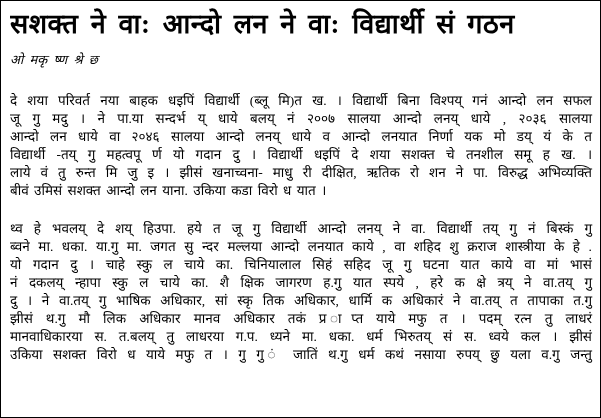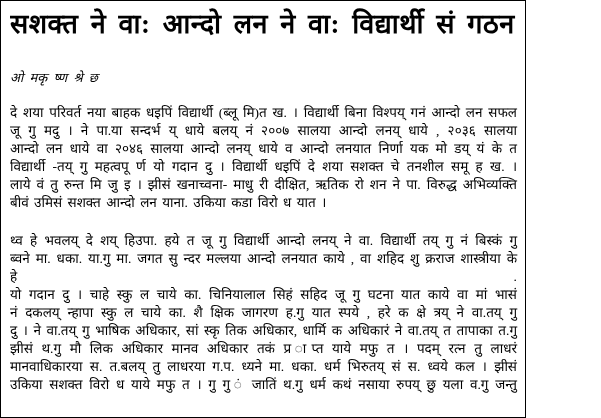--- a/index.html
+++ b/index.html
@@ -1,35 +1,35 @@
 <!DOCTYPE html>
 <html><head>
 <meta charset="utf-8">
 <style>
   html, body { margin: 0; padding: 0; background: #fff; }
   .page {
-    width: 526px; height: 418px; box-sizing: border-box;
+    width: 601px; height: 418px; box-sizing: border-box;
     background: #ffffff; color: #000000;
     border: 1px solid #000000;
     overflow: hidden;
     padding: 0 8px 0 9px;
     font-family: "Liberation Serif", "DejaVu Serif", serif;
   }
   .headline {
     margin: 6px 0 0 0;
     font-size: 27px; font-weight: bold; line-height: 34px;
     word-spacing: 5px; letter-spacing: 0.5px;
     white-space: nowrap; overflow: hidden;
   }
   .byline {
-    margin-top: 29px;
+    margin-top: 11px;
     font-style: italic; font-size: 13px; line-height: 16px;
     word-spacing: 3px;
   }
-  .para { margin-top: 18px; }
+  .para { margin-top: 24px; }
   .para + .para { margin-top: 20px; }
   .tl {
     font-size: 13.5px; line-height: 18px;
     word-spacing: 2px;
     text-align: justify;
     text-align-last: justify;
   }
   .tl.lastline { text-align-last: left; }
 </style>
 </head>

